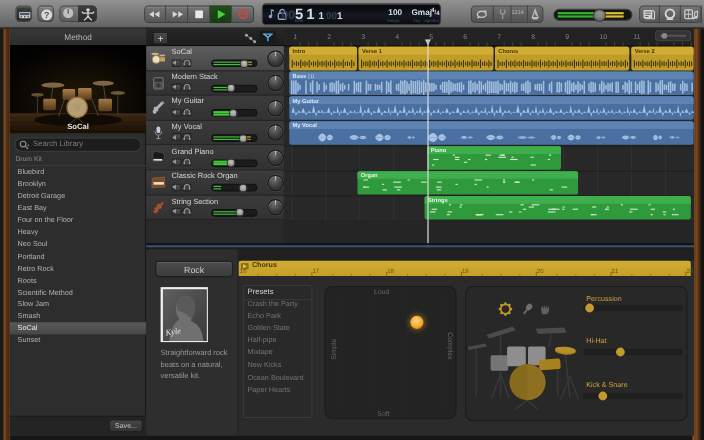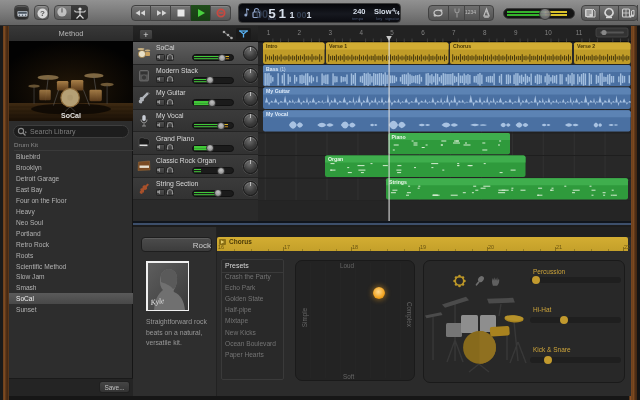--- a/index.html
+++ b/index.html
@@ -59,22 +59,22 @@
     </svg></div>
 <div class="abs" style="left:238px;top:3px;width:163px;height:20px;border-radius:4px;background:linear-gradient(#05060a,#16181f 55%,#0a0b10);border:1px solid #3a3a3a;"></div>
 <svg class="abs" width="20" height="14" viewBox="0 0 20 14" style="left:242px;top:6px;">
     <path d="M4.5 2.5 L5 8.5" stroke="#8fa3c8" stroke-width="1"></path>
     <circle cx="3.8" cy="9" r="1.5" fill="#8fa3c8"></circle>
     <path d="M5 2.5 L7 3 L7 4.5 L5 4" fill="#8fa3c8"></path>
     <rect x="11" y="6" width="7" height="5.5" rx="1" fill="none" stroke="#8fa3c8" stroke-width="1.2"></rect>
     <path d="M12.5 6 L12.5 4.5 A2 2 0 0 1 16.5 4.5 L16.5 6" stroke="#8fa3c8" stroke-width="1.2" fill="none"></path>
   </svg>
 <div class="abs" style="left:256px;top:3.5px;width:84px;height:15px;color:#d7dfeb;font-weight:bold;white-space:nowrap;"><span style="font-size:11px;color:#323d50;">00</span><span style="font-size:13.5px;">5</span><span style="font-size:13.5px;"> 1</span><span style="font-size:9px;">  1 </span><span style="font-size:9px;color:#323d50;">00</span><span style="font-size:9px;">1</span></div>
-<div class="abs" style="left:353px;top:7px;color:#d7dfeb;font-size:7.5px;font-weight:bold;">240</div>
-<div class="abs" style="left:374px;top:7px;color:#d7dfeb;font-size:7.5px;font-weight:bold;">Slow</div>
+<div class="abs" style="left:353px;top:7px;color:#d7dfeb;font-size:7.5px;font-weight:bold;">100</div>
+<div class="abs" style="left:374px;top:7px;color:#d7dfeb;font-size:7.5px;font-weight:bold;">Gmaj</div>
 <div class="abs" style="left:392px;top:8.5px;color:#d7dfeb;font-size:5.5px;font-weight:bold;"><span style="position:relative;top:-1.5px;">4</span>/<span style="position:relative;top:1px;">4</span></div>
 <div class="abs" style="left:268px;top:16px;color:#46536e;font-size:4px;">beat</div>
 <div class="abs" style="left:352px;top:16px;color:#46536e;font-size:4px;">tempo</div>
 <div class="abs" style="left:376px;top:16px;color:#46536e;font-size:4px;">key</div>
 <div class="abs" style="left:385px;top:16px;color:#46536e;font-size:4px;">signatur</div>
 <div class="abs" style="left:428px;top:5px;width:66px;height:16px;border-radius:4px;background:linear-gradient(#6e6e6e,#525252);border:1px solid #424242;"></div>
 <svg class="abs" width="20" height="16" viewBox="0 0 20 16" style="left:428px;top:5px;">
     <path d="M6 8 a4 2.8 0 0 1 8 0 M14 8 a4 2.8 0 0 1 -8 0" stroke="#c8c8c8" stroke-width="1.2" fill="none"></path>
     <path d="M12.6 4 L14.8 5.2 L12.2 6.4 Z M7.4 12 L5.2 10.8 L7.8 9.6 Z" fill="#c8c8c8"></path>
   </svg>
@@ -955,21 +955,21 @@
     <rect x="338" y="2" width="32" height="9" rx="2" fill="#333" stroke="#4a4a4a" stroke-width="0.8"></rect>
     <rect x="342" y="5.5" width="24" height="2" rx="1" fill="#555"></rect>
     <circle cx="346" cy="6.5" r="2.6" fill="#888"></circle>
   </svg>
 <div class="abs" style="left:133px;top:221px;width:498px;height:1.5px;background:#10151c;"></div>
 <div class="abs" style="left:133px;top:222.5px;width:498px;height:2px;background:#3d4f6b;"></div>
 <div class="abs" style="left:133px;top:224.5px;width:498px;height:2px;background:#1c1c1c;"></div>
 <div class="abs" style="left:133px;top:226.5px;width:498px;height:169.5px;background:#2b2b2b;"></div>
 <div class="abs" style="left:217px;top:226.5px;width:414px;height:10.5px;background:#202020;"></div>
 <div class="abs" style="left:133px;top:226.5px;width:84px;height:169.5px;background:#2e2e2e;border-right:1px solid #222;"></div>
-<div class="abs" style="left:141px;top:237px;width:71px;height:15px;border-radius:4px;background:linear-gradient(#4c4c4c,#3c3c3c);border:1px solid #1e1e1e;color:#cccccc;font-size:8px;text-align:right;line-height:15px;box-shadow:inset 0 1px 0 rgba(255,255,255,0.1);">Rock</div>
+<div class="abs" style="left:141px;top:237px;width:71px;height:15px;border-radius:4px;background:linear-gradient(#4c4c4c,#3c3c3c);border:1px solid #1e1e1e;color:#cccccc;font-size:8px;text-align:center;line-height:15px;box-shadow:inset 0 1px 0 rgba(255,255,255,0.1);">Rock</div>
 <div class="abs" style="left:146px;top:261px;width:43px;height:50px;background:#f0f0f0;padding:1.5px;">
 <svg width="40" height="47" viewBox="0 0 40 47">
 <rect width="40" height="47" fill="#4a4a4a"></rect>
 <rect width="40" height="47" fill="url(#pgrad)"></rect>
 <defs>
         <linearGradient id="pgrad" x1="0" y1="0" x2="1" y2="1">
           <stop offset="0%" stop-color="#5e5e5e"></stop>
           <stop offset="100%" stop-color="#3a3a3a"></stop>
         </linearGradient>
       </defs>

